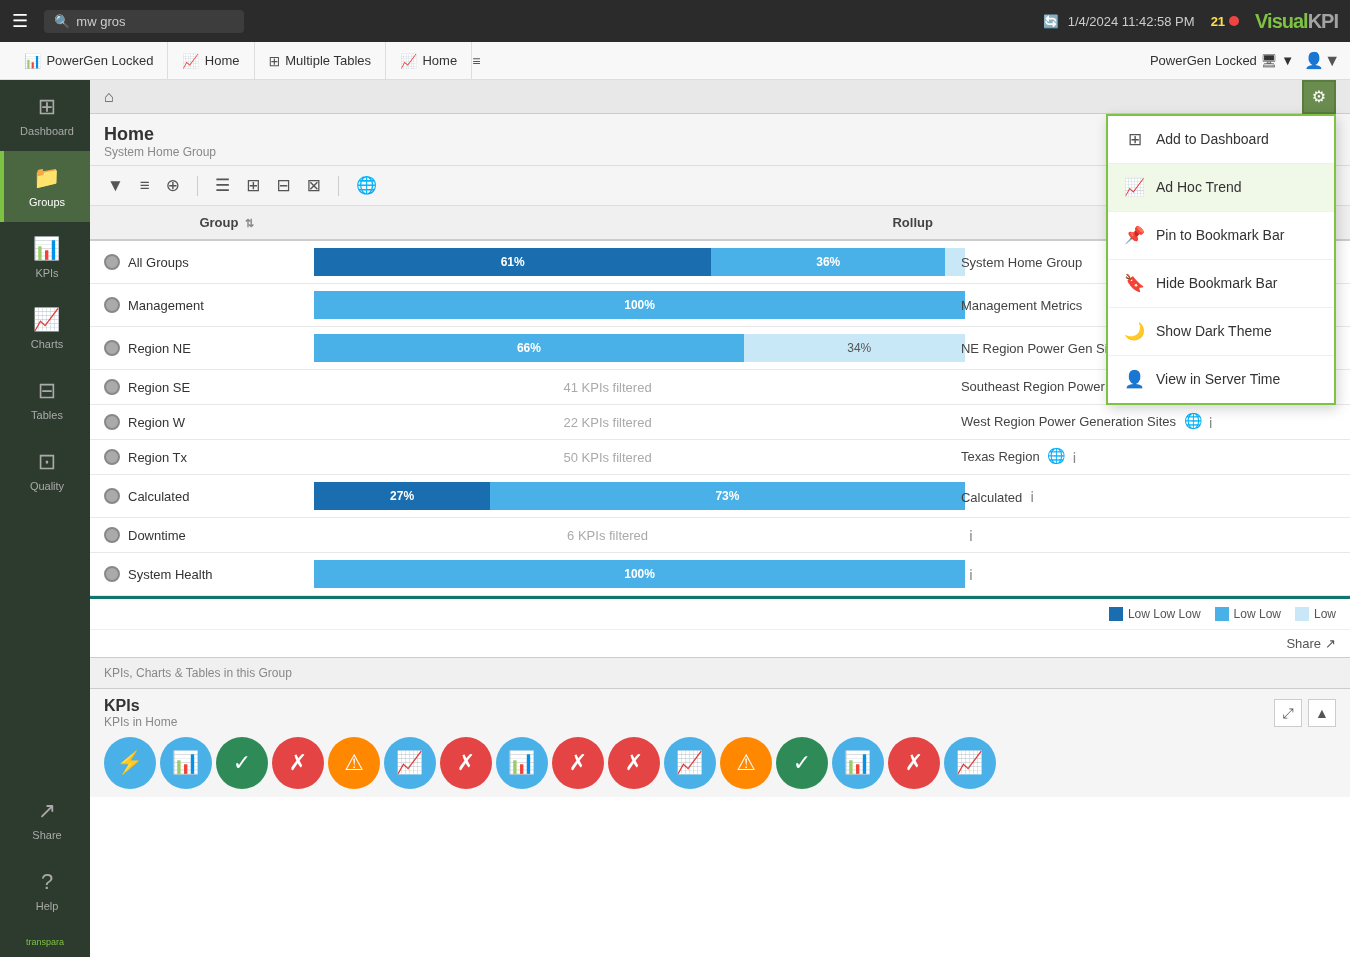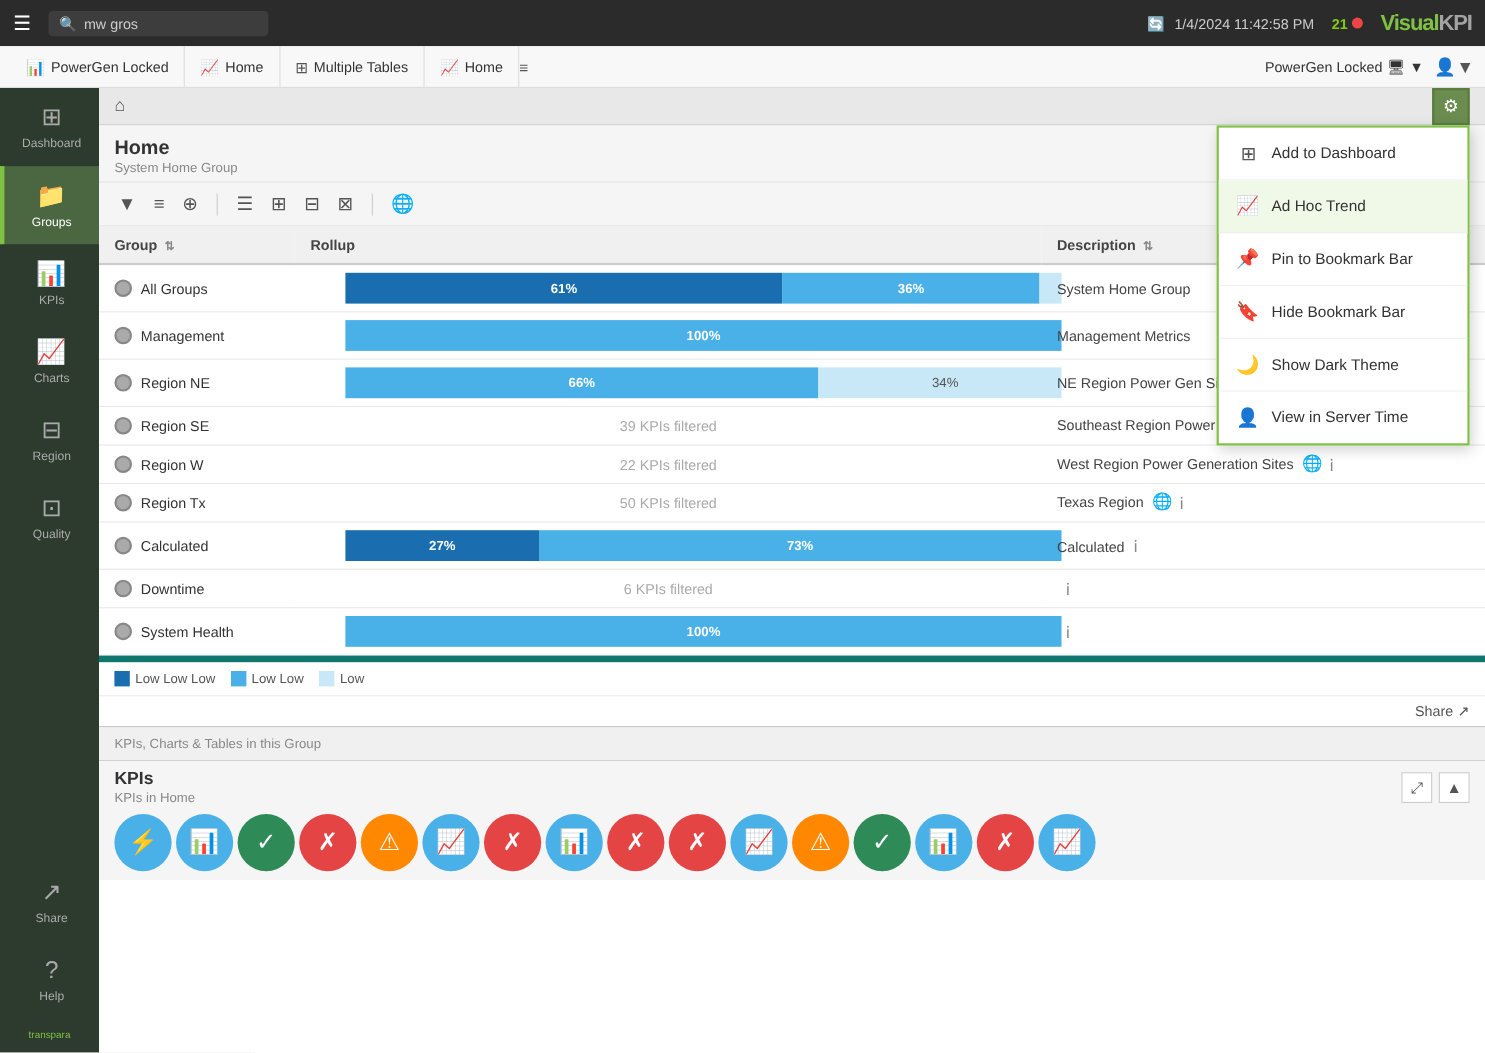--- a/index.html
+++ b/index.html
@@ -9,21 +9,21 @@
     .top-bar {
       display: flex; align-items: center; background: #2b2b2b; height: 42px; padding: 0 12px; gap: 16px; flex-shrink: 0;
     }
     .top-bar .hamburger { color: #fff; font-size: 18px; cursor: pointer; }
     .top-bar .search-box {
       display: flex; align-items: center; background: #3d3d3d; border-radius: 4px; padding: 4px 10px; gap: 6px; flex: 0 0 200px;
     }
     .top-bar .search-box input { background: transparent; border: none; outline: none; color: #ccc; font-size: 13px; width: 140px; }
     .top-bar .search-icon { color: #aaa; }
     .top-bar .refresh-info { display: flex; align-items: center; gap: 8px; color: #ccc; margin-left: auto; font-size: 13px; }
-    .top-bar .alert-badge { background: transparent; color: #84cc16; font-weight: bold; font-size: 13px; display: flex; align-items: center; gap: 4px; }
+    .top-bar .alert-badge { background: transparent; color: #fde047; font-weight: bold; font-size: 13px; display: flex; align-items: center; gap: 4px; }
     .top-bar .alert-badge .dot { width: 10px; height: 10px; background: #e44; border-radius: 50%; display: inline-block; }
     .top-bar .logo { color: #fff; font-size: 20px; font-weight: bold; letter-spacing: -1px; }
     .top-bar .logo span { color: #7dc243; }
 
     
     .nav-bar {
       display: flex; align-items: center; background: #f8f8f8; border-bottom: 1px solid #ddd; height: 38px; padding: 0 10px; gap: 0; flex-shrink: 0;
     }
     .nav-bar .nav-item {
       display: flex; align-items: center; gap: 5px; padding: 0 14px; height: 38px; cursor: pointer; color: #333; font-size: 13px; border-right: 1px solid #ddd; white-space: nowrap;
@@ -71,36 +71,36 @@
     .toolbar {
       display: flex; align-items: center; padding: 6px 14px; background: #f5f5f5; border-bottom: 1px solid #ddd; gap: 10px; flex-shrink: 0;
     }
     .toolbar-btn { font-size: 17px; color: #555; cursor: pointer; padding: 3px; }
     .toolbar-sep { width: 1px; height: 20px; background: #ccc; margin: 0 4px; }
 
     
     .table-area { flex: 1; overflow-y: auto; background: #fff; }
     table { width: 100%; border-collapse: collapse; }
     thead tr { background: #f0f0f0; border-bottom: 2px solid #ccc; }
-    thead th { padding: 9px 14px; text-align: left; font-size: 13px; color: #444; font-weight: 600; white-space: nowrap; }
+    thead th { padding: 9px 14px; text-align: right; font-size: 13px; color: #444; font-weight: 600; white-space: nowrap; }
     tbody tr { border-bottom: 1px solid #e8e8e8; }
     tbody td { padding: 7px 14px; font-size: 13px; color: #333; vertical-align: middle; }
     .group-cell { display: flex; align-items: center; gap: 8px; }
     .group-indicator { width: 16px; height: 16px; border-radius: 50%; background: #aaa; flex-shrink: 0; border: 2px solid #888; }
     .bar-container { display: flex; height: 28px; width: 100%; align-items: center; margin-left: 32px; }
     .bar-blue-dark { background: #1a6eaf; height: 100%; display: flex; align-items: center; justify-content: center; color: #fff; font-size: 12px; font-weight: bold; }
     .bar-blue-mid { background: #4ab0e8; height: 100%; display: flex; align-items: center; justify-content: center; color: #fff; font-size: 12px; font-weight: bold; }
     .bar-blue-light { background: #c8e8f8; height: 100%; display: flex; align-items: center; justify-content: center; color: #555; font-size: 12px; padding-left: 10px; }
     .filtered-text { color: #aaa; font-size: 13px; text-align: center; display: block; width: 100%; }
     .desc-cell { color: #444; }
     .info-icon { color: #888; font-size: 15px; cursor: pointer; }
     .globe-icon { color: #4ab0e8; font-size: 15px; cursor: pointer; }
 
     
-    .legend-row { display: flex; align-items: center; gap: 14px; padding: 8px 14px; background: #fff; border-top: 6px solid #0f766e; flex-shrink: 0; }
+    .legend-row { display: flex; align-items: center; gap: 14px; padding: 8px 14px; background: #fff; border-top: 3px solid #0f766e; flex-shrink: 0; justify-content: flex-end; }
     .legend-item { display: flex; align-items: center; gap: 5px; font-size: 12px; color: #555; }
     .legend-swatch { width: 14px; height: 14px; display: inline-block; }
 
     
     .share-row { display: flex; justify-content: flex-end; align-items: center; padding: 6px 14px; background: #fff; border-top: 1px solid #eee; font-size: 13px; color: #666; flex-shrink: 0; }
     .share-link { cursor: pointer; color: #555; display: flex; align-items: center; gap: 4px; }
 
     
     .section-divider { display: flex; align-items: center; padding: 8px 14px; background: #f0f0f0; border-top: 1px solid #ccc; border-bottom: 1px solid #ccc; font-size: 12px; color: #888; flex-shrink: 0; }
 
@@ -194,21 +194,21 @@
     <div class="sidebar-item">
       <span class="si-icon">📊</span>
       <span class="si-label">KPIs</span>
     </div>
     <div class="sidebar-item">
       <span class="si-icon">📈</span>
       <span class="si-label">Charts</span>
     </div>
     <div class="sidebar-item">
       <span class="si-icon">⊟</span>
-      <span class="si-label">Region</span>
+      <span class="si-label">Tables</span>
     </div>
     <div class="sidebar-item">
       <span class="si-icon">⊡</span>
       <span class="si-label">Quality</span>
     </div>
     <div class="sidebar-item sidebar-bottom">
       <span class="si-icon">↗</span>
       <span class="si-label">Share</span>
     </div>
     <div class="sidebar-item">
@@ -338,21 +338,21 @@
               <td class="desc-cell"><span>NE Region Power Gen Sites</span></td>
             </tr>
             <tr>
               <td>
                 <div class="group-cell">
                   <span class="group-indicator"></span>
                   <span>Region SE</span>
                 </div>
               </td>
               <td style="min-width: 520px; max-width: 620px;">
-                <span class="filtered-text">39 KPIs filtered</span>
+                <span class="filtered-text">41 KPIs filtered</span>
               </td>
               <td class="desc-cell"><span>Southeast Region Power Generation Sites</span><span style="display:inline-flex;gap:6px;margin-left:8px;">
                   <span class="globe-icon">🌐</span>
                   <span class="info-icon">ℹ</span>
                 </span></td>
             </tr>
             <tr>
               <td>
                 <div class="group-cell">
                   <span class="group-indicator"></span>

